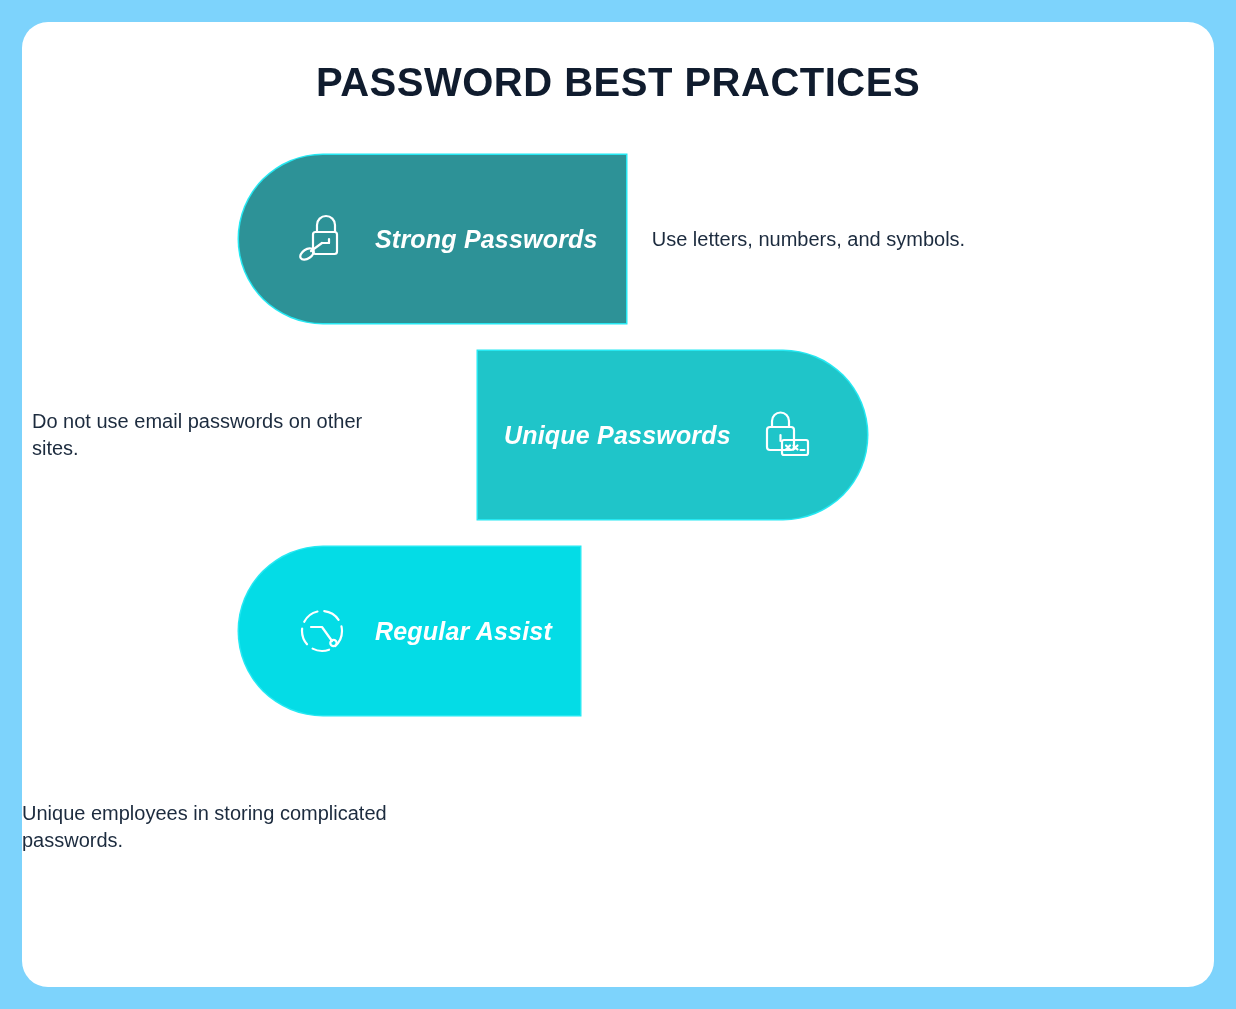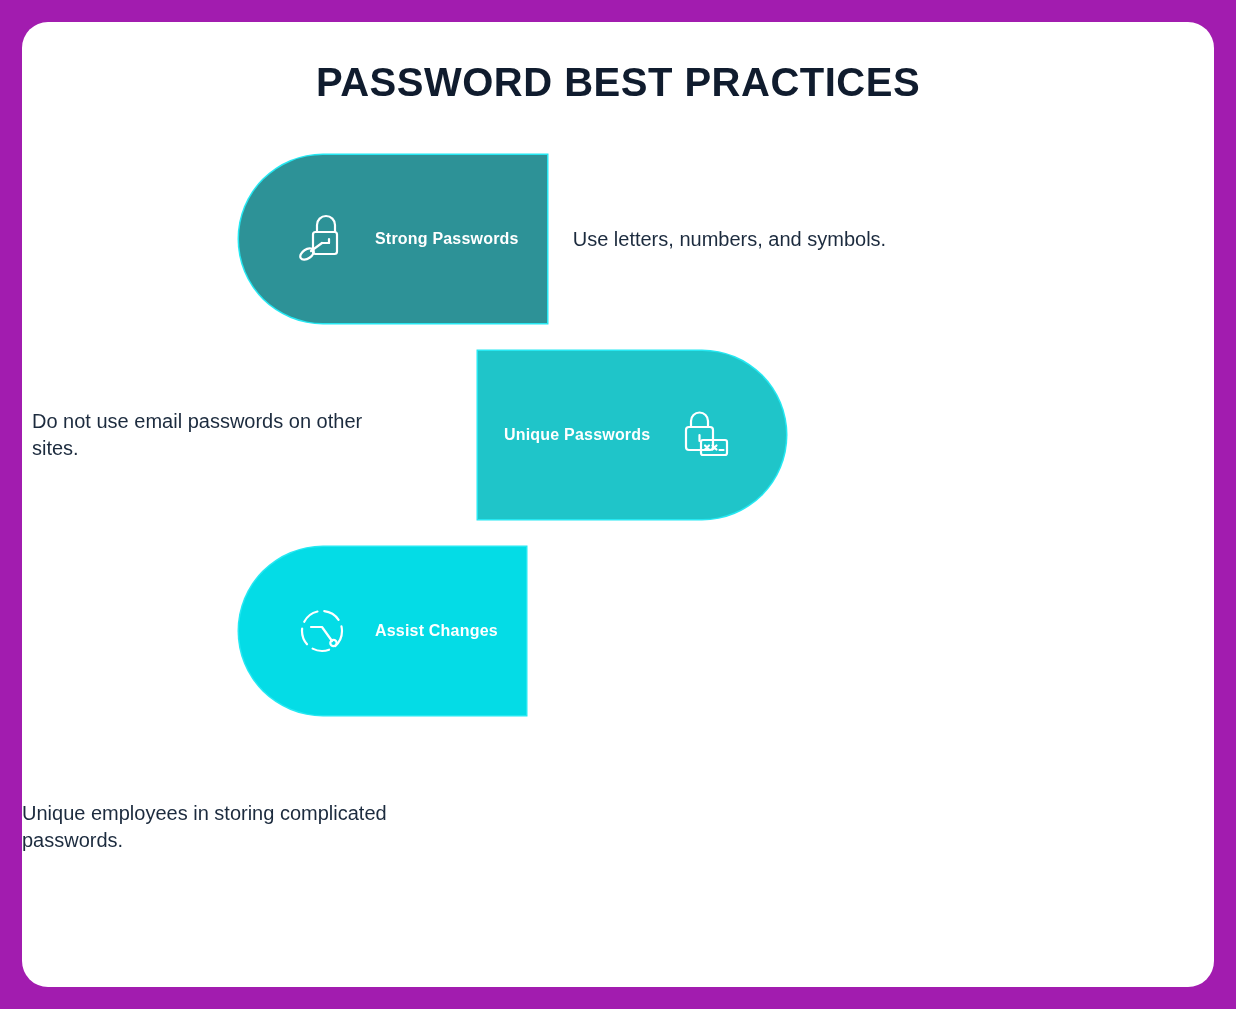--- a/index.html
+++ b/index.html
@@ -78,25 +78,26 @@
 
   .pill-right {
     
     border-radius: 0 84px 84px 0;
     justify-content: flex-start;
     padding-left: 26px;
     padding-right: 52px;
   }
 
   .pill-label {
-    font-size: 16px;
+    font-size: 25px;
     font-weight: bold;
     letter-spacing: 0.2px;
     white-space: nowrap;
     font-family: "Liberation Sans", sans-serif;
+    font-style: italic;
   }
 
   .pill-icon {
     width: 62px;
     height: 62px;
     flex: 0 0 62px;
     display: block;
   }
 
   .pill-left .pill-icon  { margin-right: 22px; }
@@ -111,21 +112,21 @@
     width: 350px;
   }
 
   .desc-right { margin-left: 26px; text-align: left; }
   .desc-left  { margin-right: 28px; }
   .spacer-left-2 { flex: 0 0 0px; }
 </style>
 </head>
 <body style="background: rgb(0, 0, 0);">
 
-<div id="frame" style="background: #a21caf;">
+<div id="frame" style="background: #7dd3fc;">
   <div id="card" style="background: rgb(255, 255, 255);">
 
     <h1 id="title" style="color: rgb(16, 28, 46);">PASSWORD BEST PRACTICES</h1>
 
     <div class="row" id="row-0">
       <div class="spacer-left-2" style="flex:0 0 217px;"></div>
 
       <div class="pill pill-left" id="pill-0" style="background: rgb(45, 146, 151); box-shadow: rgb(37, 232, 242) 0px 0px 0px 1.5px;">
         <span class="pill-icon">
           <svg viewBox="0 0 62 62" width="62" height="62" fill="none" stroke="#ffffff" stroke-width="2.2" stroke-linecap="round" stroke-linejoin="round">
@@ -180,21 +181,21 @@
         <span class="pill-icon">
           <svg viewBox="0 0 62 62" width="62" height="62" fill="none" stroke="#ffffff" stroke-width="2.2" stroke-linecap="round" stroke-linejoin="round">
 
             <circle cx="31" cy="31" r="20" stroke-dasharray="17 7"></circle>
 
             <path d="M20 27 H31 L41 41"></path>
 
             <circle cx="42.5" cy="43" r="3.2"></circle>
           </svg>
         </span>
-        <span class="pill-label">Assist Changes</span>
+        <span class="pill-label">Regular Assist</span>
       </div>
 
     </div>
 
     <div class="row" id="row-3">
       <div style="flex:0 0 0px;"></div>
 
       <div class="desc desc-left" style="width: 380px; color: rgb(28, 43, 62);">Unique employees in storing complicated passwords.</div>
 
     </div>

